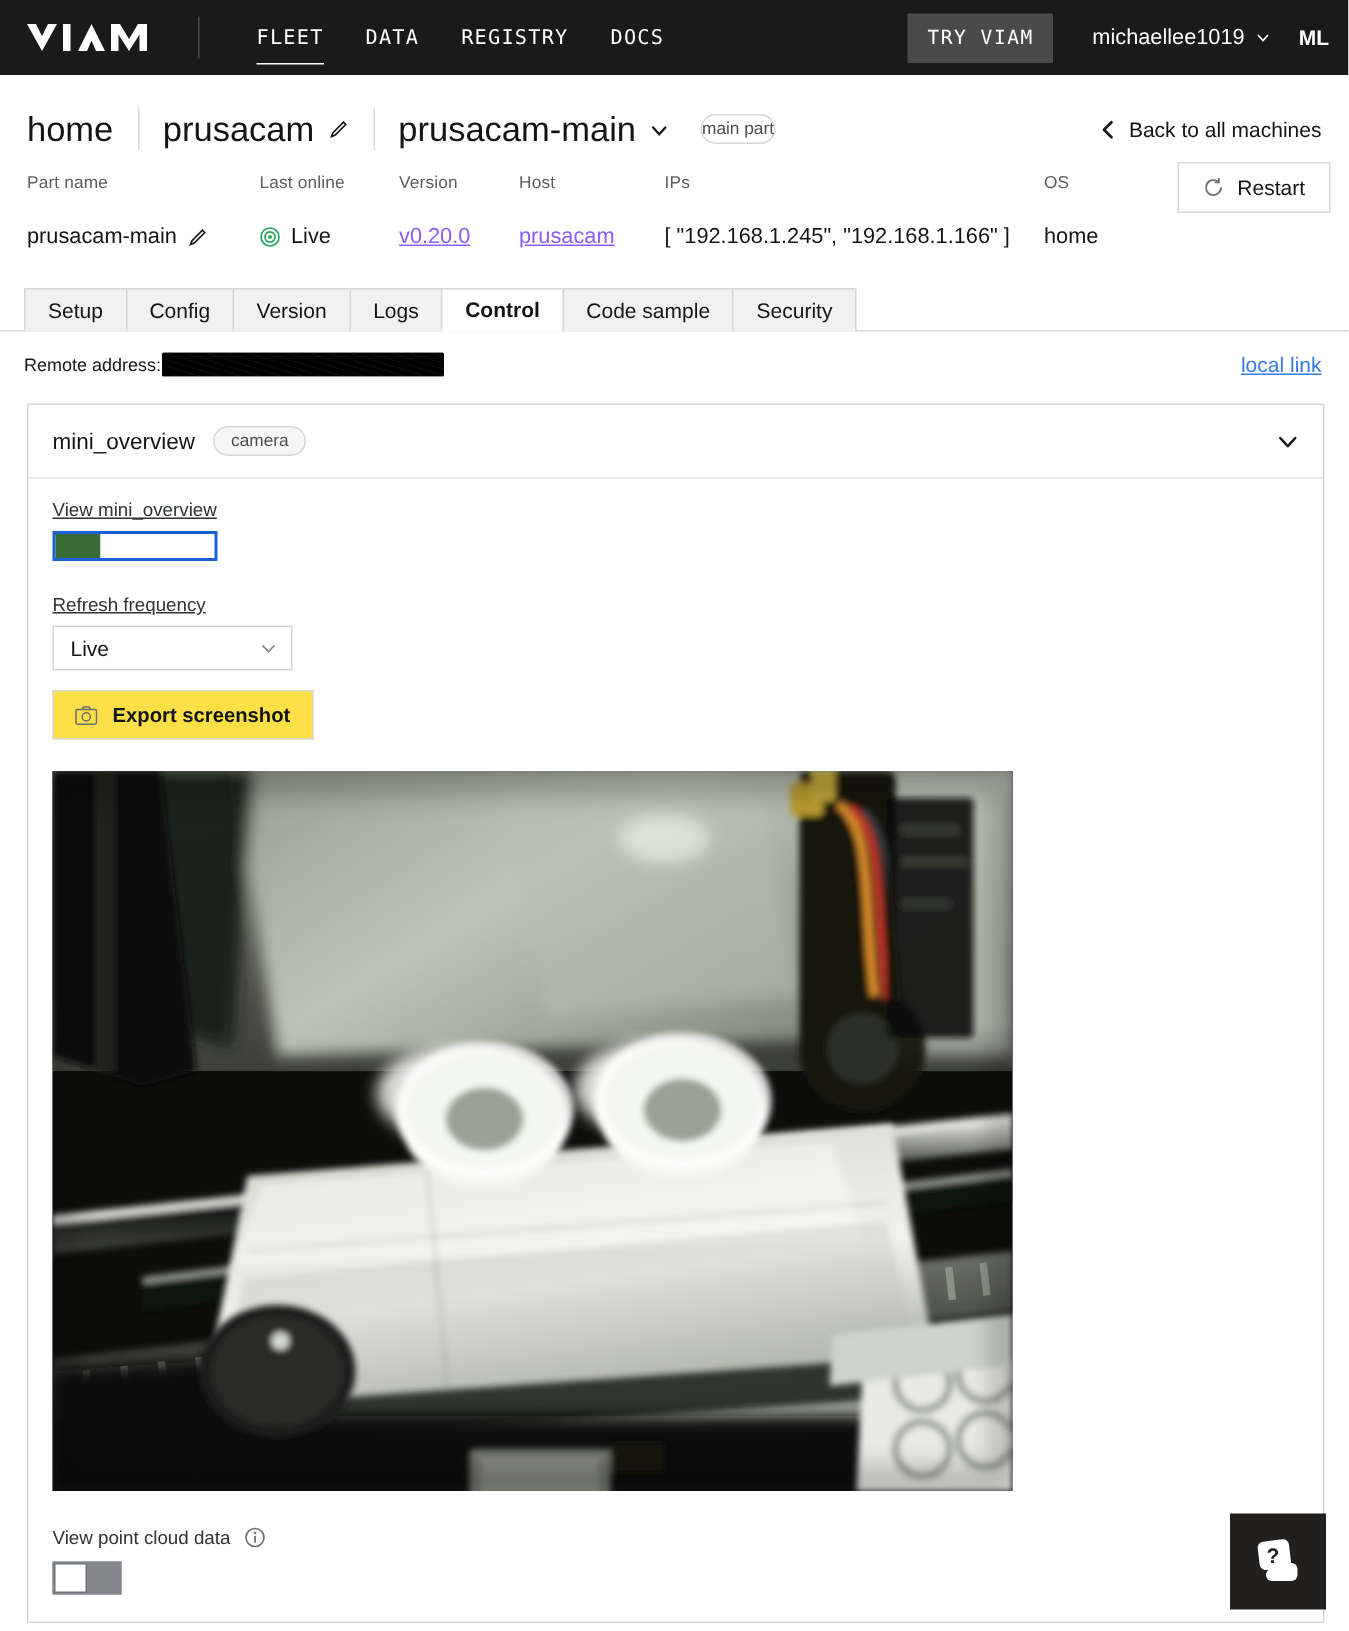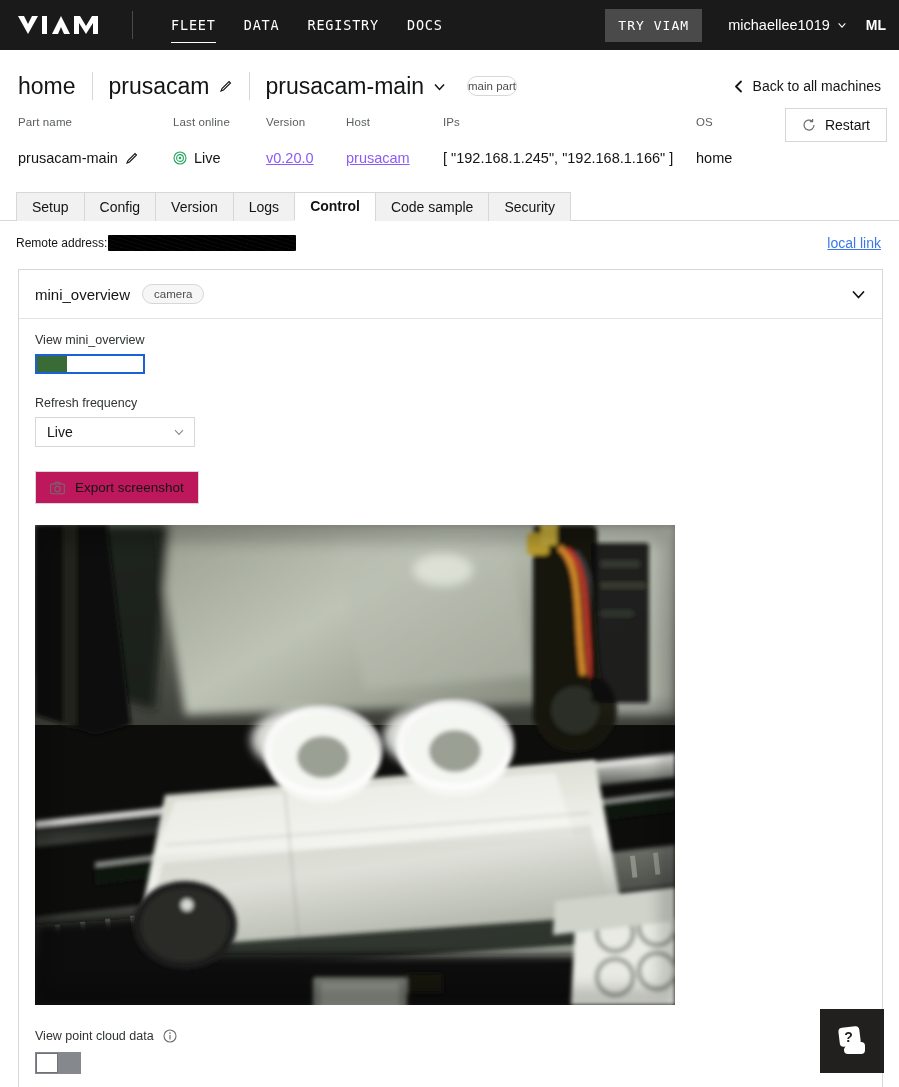--- a/index.html
+++ b/index.html
@@ -176,21 +176,21 @@
   .chip {
     margin-left: 12px;
     border: 1px solid #d7d7d7; border-radius: 12px;
     background: #f6f6f6; color: #4e4e4e;
     font-size: 11.5px; padding: 3px 11px;
   }
   .card-chev { margin-left: auto; width: 15px; height: 15px; }
 
   .card-body { padding: 14px 16px 18px 16px; }
   .field-label {
-    font-size: 12.5px; color: #2f3333; margin-bottom: 7px;
+    font-size: 12.5px; color: #2f3333; margin-bottom: 7px; text-decoration: underline;
   }
 
   
   .toggle-on {
     width: 110px; height: 20px;
     border: 2px solid #1a60d6;
     background: #ffffff;
     display: flex; align-items: stretch;
     cursor: pointer;
   }
@@ -215,25 +215,26 @@
   .select-box {
     width: 160px; height: 30px;
     border: 1px solid #d7d7d7; background: #ffffff;
     display: flex; align-items: center;
     padding: 0 9px 0 11px;
     font-size: 14px; color: #131414; cursor: pointer;
   }
   .select-chev { margin-left: auto; width: 12px; height: 12px; }
 
   .export-btn {
-    margin-top: 24px;
-    border: 1px solid #d7d7d7; background: #be185d;
+    margin-top: 13px;
+    border: 1px solid #d7d7d7; background: #fde047;
     display: inline-flex; align-items: center; gap: 10px;
     padding: 8px 14px; font-size: 13.5px; color: #131414;
     cursor: pointer;
+    font-weight: bold;
   }
   .cam-ico { width: 15px; height: 14px; }
 
   
   .cam-wrap {
     margin-top: 21px;
     width: 640px; height: 480px;
     position: relative; overflow: hidden;
     background: #0b0c0a;
   }

